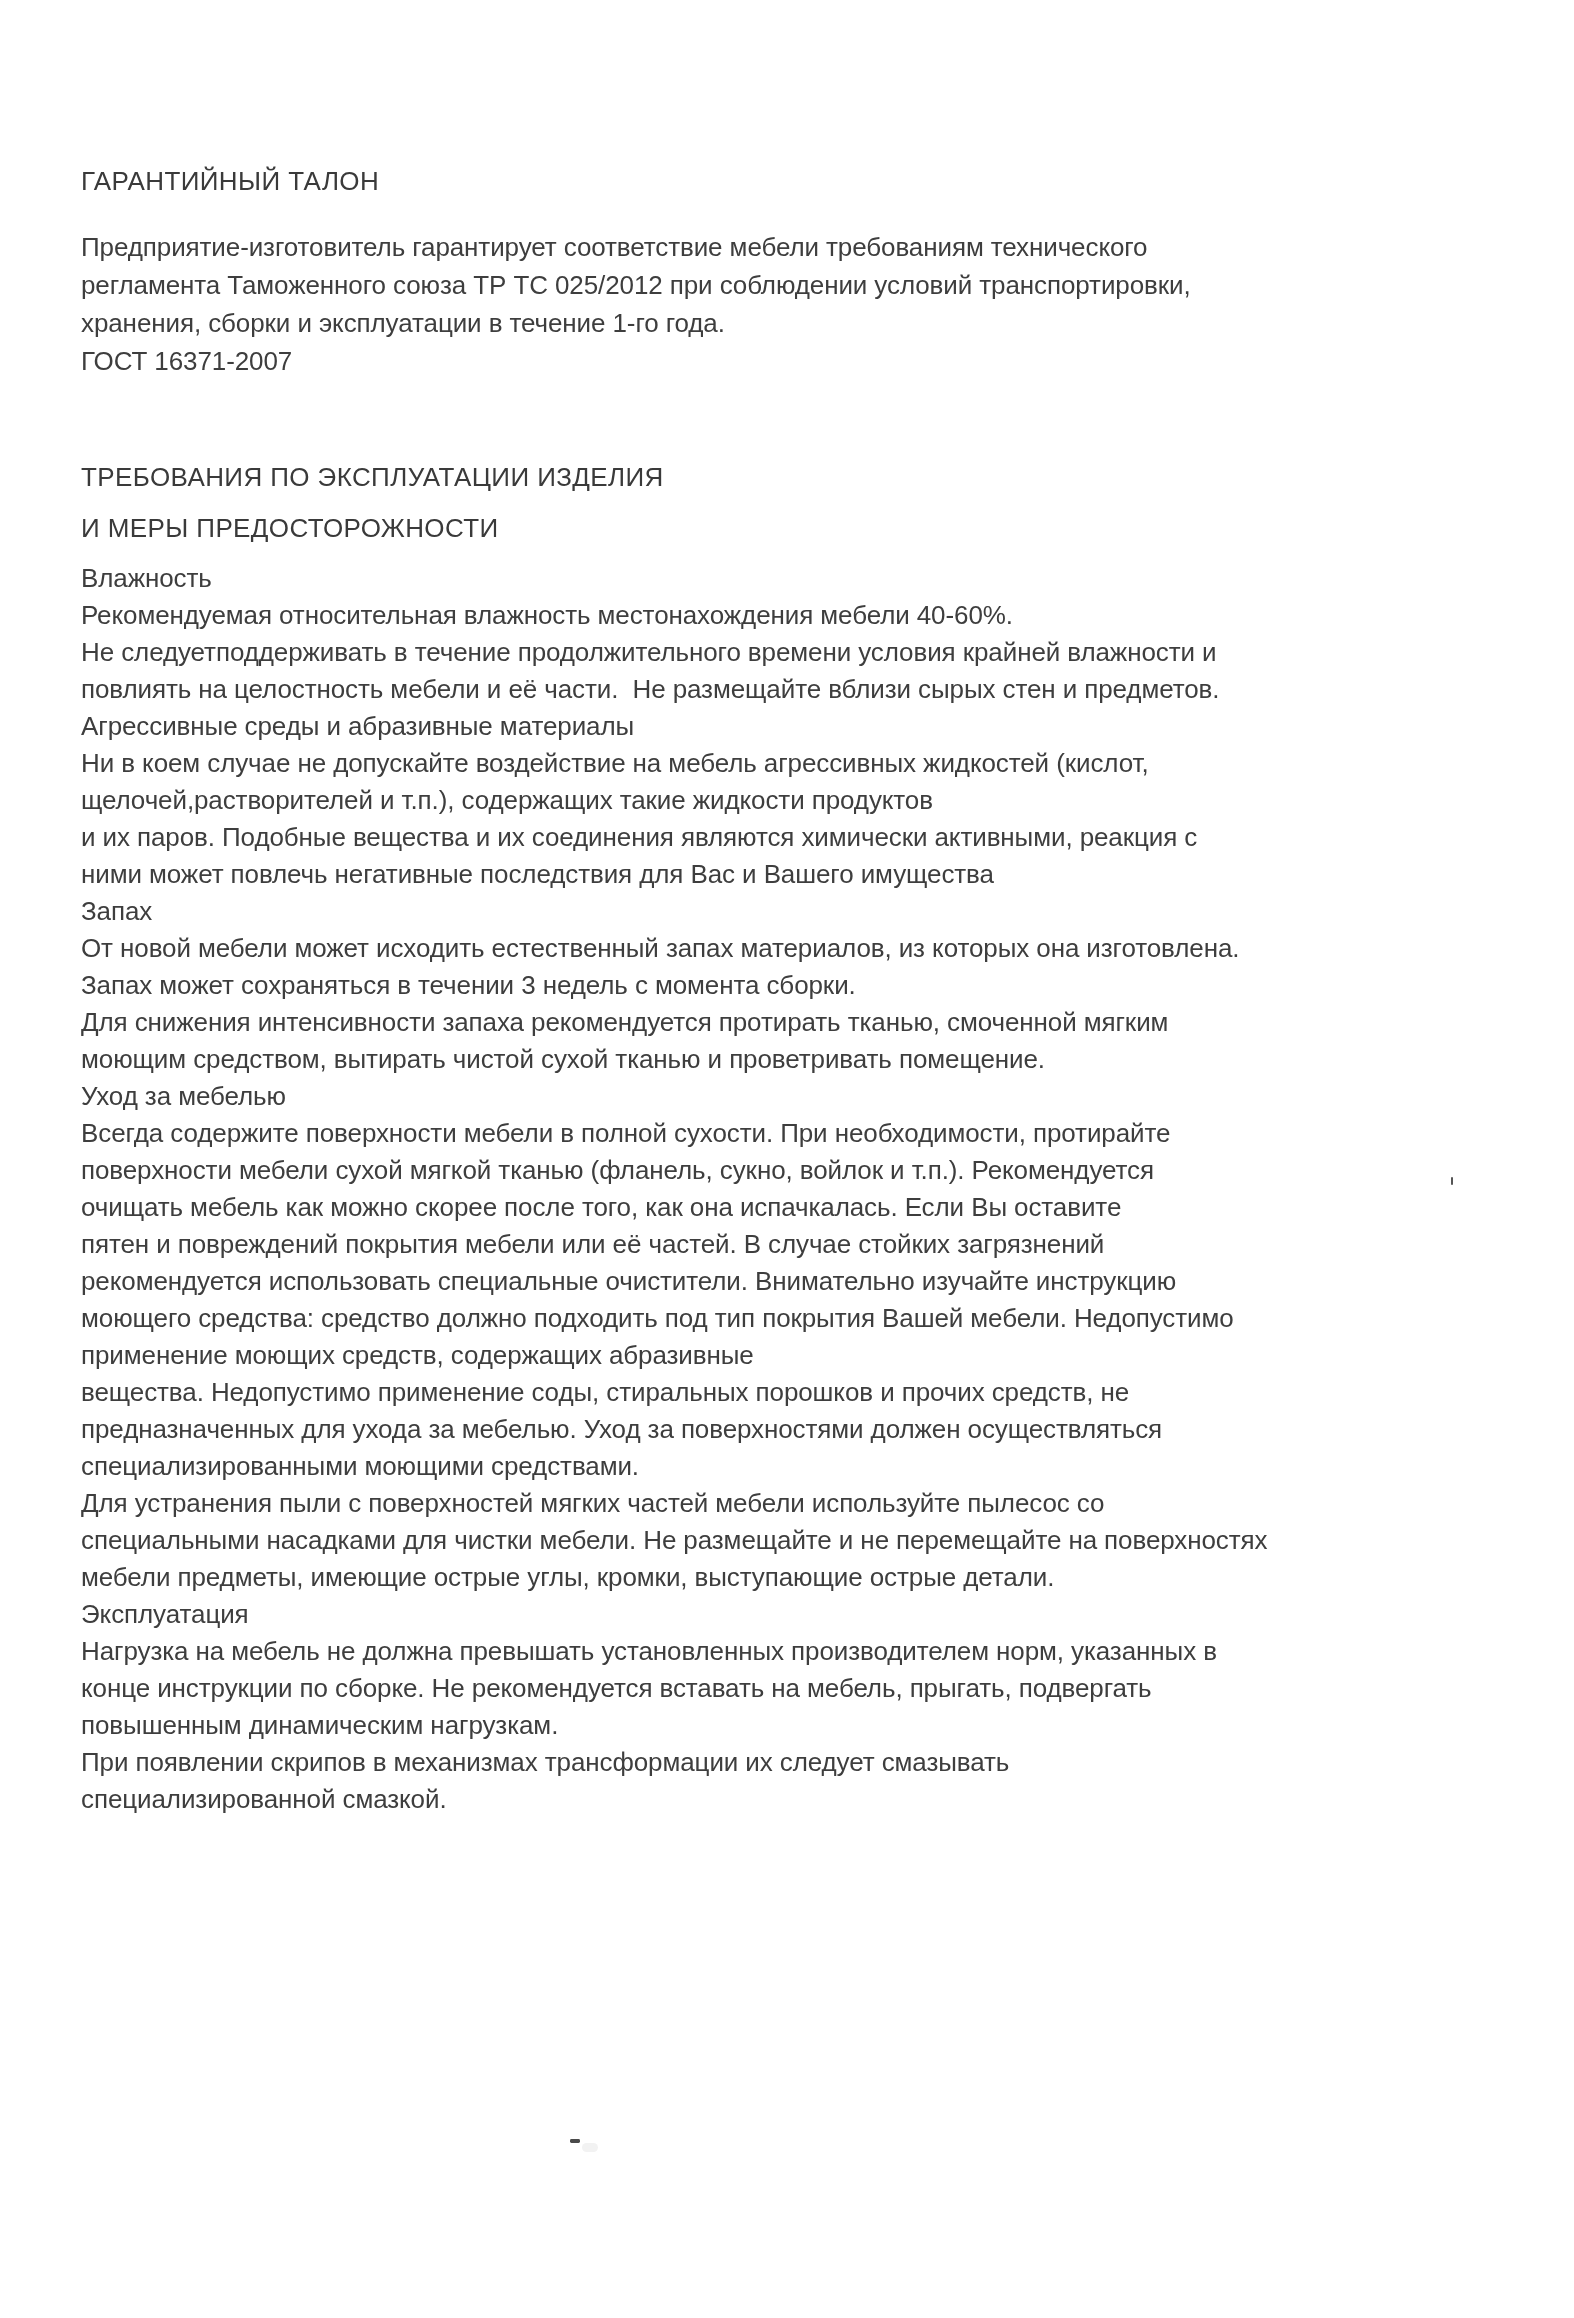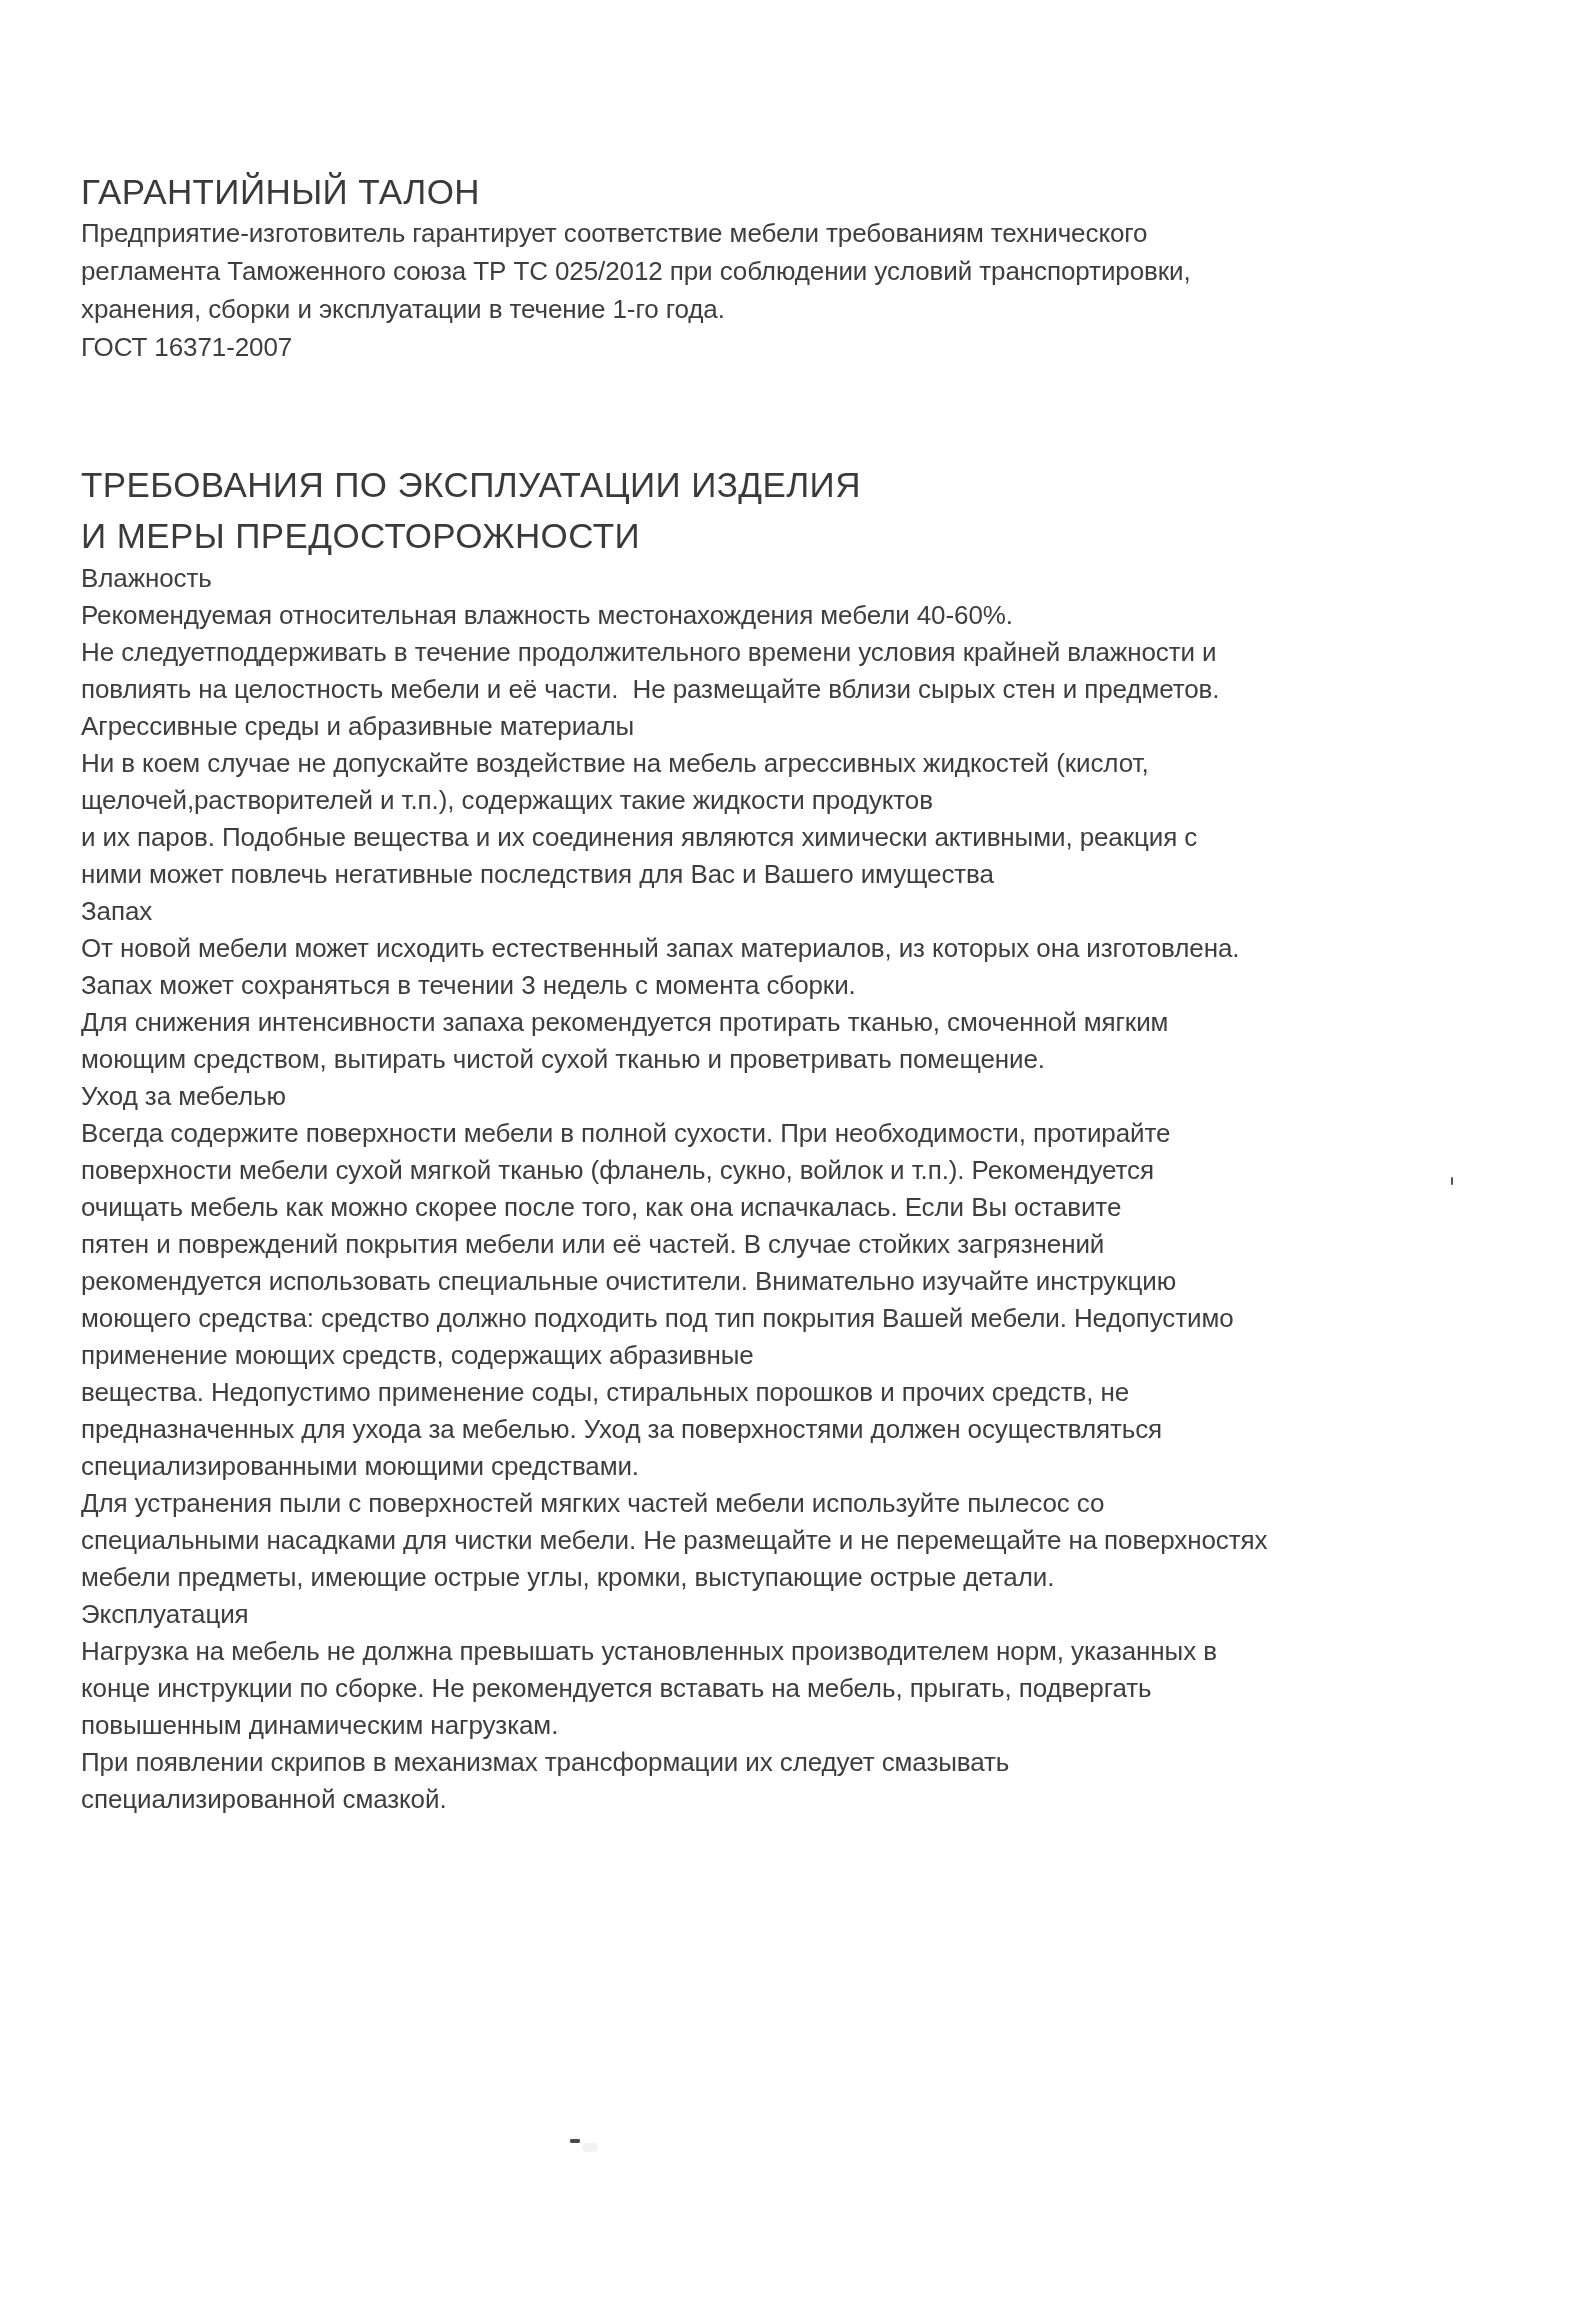--- a/index.html
+++ b/index.html
@@ -12,39 +12,39 @@
     width: 1574px;
     height: 2319px;
     background: #ffffff;
     overflow: hidden;
     font-family: "Liberation Sans", "DejaVu Sans", sans-serif;
     color: #3d3d3d;
   }
   .doc-heading {
     position: absolute;
     left: 81px;
-    font-size: 35px;
+    font-size: 26px;
     line-height: 1.0;
     font-weight: 400;
     color: #3a3a3a;
     letter-spacing: 0.4px;
     white-space: pre;
   }
   #warranty-title { top: 151px; }
   #requirements-title { top: 430px; line-height: 51px; }
   #requirements-title .text-line { white-space: pre; }
   .doc-paragraph {
     position: absolute;
     left: 81px;
     font-size: 26px;
     font-weight: 400;
     color: #3e3e3e;
     letter-spacing: -0.1px;
   }
-  #warranty-paragraph { top: 214px; line-height: 38px; }
+  #warranty-paragraph { top: 228px; line-height: 38px; }
   #requirements-body  { top: 560px; line-height: 37px; }
   .text-line { white-space: pre; }
   .speck {
     position: absolute;
     background: #6f6f6f;
   }
   #speck-right {
     left: 1451px;
     top: 1177px;
     width: 2.1px;

